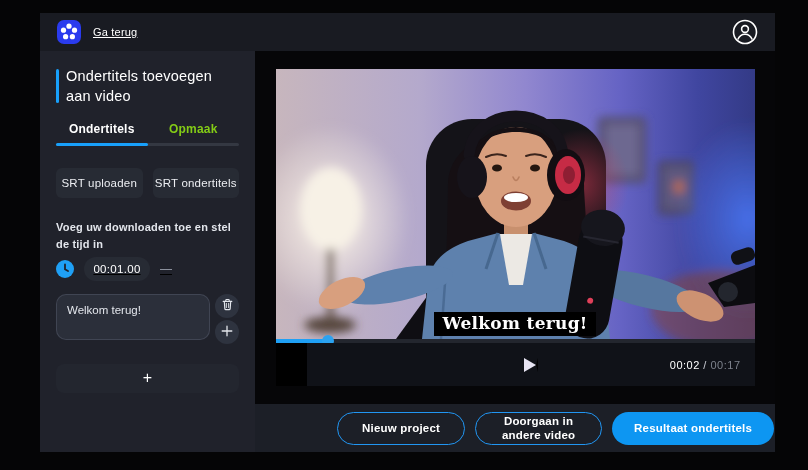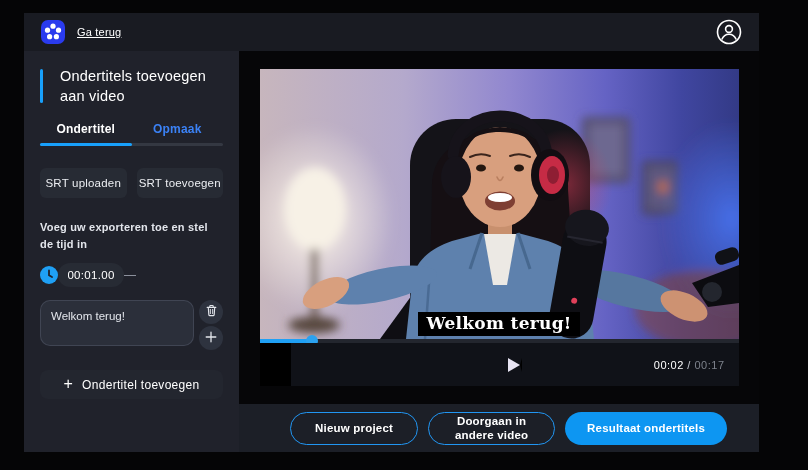--- a/index.html
+++ b/index.html
@@ -1,48 +1,48 @@
 <!DOCTYPE html>
 <html><head>
 <meta charset="utf-8">
 <style>
   * { margin:0; padding:0; box-sizing:border-box; }
   html,body { width:808px; height:470px; background:#050506; overflow:hidden;
               font-family:"Liberation Sans", sans-serif; }
-  .app { position:absolute; left:24px; top:13px; width:735px; height:439px; background:#07080a; }
+  .app { position:absolute; left:40px; top:13px; width:735px; height:439px; background:#07080a; }
 
   
   .topbar { height:38px; background:#191b22; display:flex; align-items:center; padding:0 17px; gap:12px; }
   .logo { width:24px; height:24px; border-radius:7px; background:#2a3bee; flex-shrink:0; }
   .back-link { font-size:11px; color:#ffffff; text-decoration:underline; letter-spacing:.2px; cursor:pointer; }
   .avatar { margin-left:auto; width:26px; height:26px; cursor:pointer; }
 
   
   .body { display:flex; height:401px; }
   .sidebar { width:215px; background:#20222b; padding:14px 16px 0 16px; flex-shrink:0; }
   .main { width:520px; display:flex; flex-direction:column; background:#060608; }
 
   
-  .sb-title-row { display:flex; gap:17px; margin-top:2px; }
+  .sb-title-row { display:flex; gap:7px; margin-top:2px; }
   .accent-bar { width:3px; height:34px; background:#18a0fb; border-radius:2px; flex-shrink:0; margin-top:2px; }
   .sb-title { font-size:14.5px; line-height:1.35; font-weight:500; color:#ffffff; letter-spacing:.2px; }
 
   .tabs { display:flex; margin-top:16px; position:relative; padding-bottom:10px; }
-  .tab { flex:1; text-align:center; font-size:12px; font-weight:700; color:#3b82f6; cursor:pointer; letter-spacing:.2px; }
+  .tab { flex:1; text-align:center; font-size:12px; font-weight:700; color:#84cc16; cursor:pointer; letter-spacing:.2px; }
   .tab.active { color:#ffffff; }
   .tabs-underline { position:absolute; bottom:0; left:0; right:0; height:3px; background:#343842; border-radius:2px; }
   .tabs-underline-active { position:absolute; bottom:0; left:0; width:50%; height:3px; background:#18a0fb; border-radius:2px; z-index:1; }
 
   .srt-row { display:flex; gap:10px; margin-top:22px; }
   .srt-btn { flex:1; height:30px; background:#272b34; border:none; border-radius:6px; color:#eceef2;
              font-size:11.5px; font-family:inherit; display:flex; align-items:center; justify-content:center;
              cursor:pointer; letter-spacing:.2px; }
 
   .time-label { margin-top:21px; font-size:11px; font-weight:700; color:#e3e6ec; line-height:1.55; letter-spacing:.2px; }
-  .time-row { display:flex; align-items:center; gap:0; margin-top:10px; }
+  .time-row { display:flex; align-items:center; gap:10px; margin-top:4px;text-decoration:underline; }
   .clock { width:18px; height:18px; flex-shrink:0; }
   .time-pill { width:66px; height:24px; border-radius:12px; background:#272b34; border:none; color:#ffffff;
                font-size:11.5px; font-family:inherit; text-align:center; letter-spacing:.3px; }
   .dash { color:#9aa0ab; font-size:12px; }
 
   .sub-row { display:flex; gap:5px; margin-top:13px; }
   .textarea { flex:1; height:46px; background:#2b2f3a; border:1px solid rgba(90,97,115,.45); border-radius:10px;
               padding:7px 10px; font-size:11.5px; font-family:inherit; color:#e3e6ec; resize:none; outline:none;
               line-height:1.4; }
   .icon-col { display:flex; flex-direction:column; gap:2px; }
@@ -72,21 +72,21 @@
   .play-btn { position:absolute; left:50%; top:50%; transform:translate(-50%,-50%); width:0; height:0;
               border-left:12px solid #e7e4f2; border-top:7px solid transparent; border-bottom:7px solid transparent;
               cursor:pointer; background:none; }
   .time-display { position:absolute; right:14px; top:50%; transform:translateY(-50%); font-size:11px;
                   color:#ffffff; letter-spacing:.5px; }
   .time-display .total { color:#7d828c; }
   .time-display .sep { color:#c9ccd4; }
 
   
   .footerbar { height:48px; background:#1c1f27; display:flex; align-items:center; justify-content:flex-end;
-               gap:10px; padding-right:32px; }
+               gap:10px; padding-right:1px; }
   .pill { border-radius:17px; height:33px; font-size:11.5px; font-weight:700; font-family:inherit; color:#ffffff;
           cursor:pointer; letter-spacing:.2px; display:flex; align-items:center; justify-content:center; }
   .pill.outline { background:transparent; border:1.5px solid #2196f3; padding:0 24px; }
   .pill.outline.two-line { width:127px; padding:0 10px; line-height:1.25; text-align:center; }
   .pill.filled { background:#0d96f2; border:none; padding:0 22px; }
 </style>
 </head>
 <body>
 
 <div class="app">
@@ -113,32 +113,32 @@
 
   <div class="body">
 
     <div class="sidebar">
       <div class="sb-title-row">
         <div class="accent-bar"></div>
         <div class="sb-title">Ondertitels toevoegen aan video</div>
       </div>
 
       <div class="tabs">
-        <div class="tab active">Ondertitel</div>
+        <div class="tab active">Ondertitels</div>
         <div class="tab">Opmaak</div>
         <div class="tabs-underline"></div>
         <div class="tabs-underline-active"></div>
       </div>
 
       <div class="srt-row">
         <button class="srt-btn">SRT uploaden</button>
-        <button class="srt-btn">SRT toevoegen</button>
-      </div>
-
-      <div class="time-label">Voeg uw exporteren toe en stel de tijd in</div>
+        <button class="srt-btn">SRT ondertitels</button>
+      </div>
+
+      <div class="time-label">Voeg uw downloaden toe en stel de tijd in</div>
 
       <div class="time-row">
         <span class="clock">
           <svg width="18" height="18" viewBox="0 0 18 18">
             <circle cx="9" cy="9" r="9" fill="#1fa0f5"></circle>
             <path d="M9 4.5 L9 9.3 L12 11" fill="none" stroke="#20222b" stroke-width="1.8" stroke-linecap="round"></path>
           </svg>
         </span>
         <input class="time-pill" value="00:01.00" style="">
         <span class="dash">—</span>
@@ -162,21 +162,20 @@
               <svg width="12" height="12" viewBox="0 0 12 12">
                 <path d="M6 1.2 V10.8 M1.2 6 H10.8" stroke="#e3e6ec" stroke-width="1.3" stroke-linecap="round"></path>
               </svg>
             </span>
           </button>
         </div>
       </div>
 
       <button class="add-btn">
         <span class="add-plus">+</span>
-        <span>Ondertitel toevoegen</span>
       </button>
     </div>
 
     <div class="main">
       <div class="stage">
         <div class="video">
 
           <div class="media">
             <svg width="479" height="270" viewBox="0 0 479 270">
               <defs>

